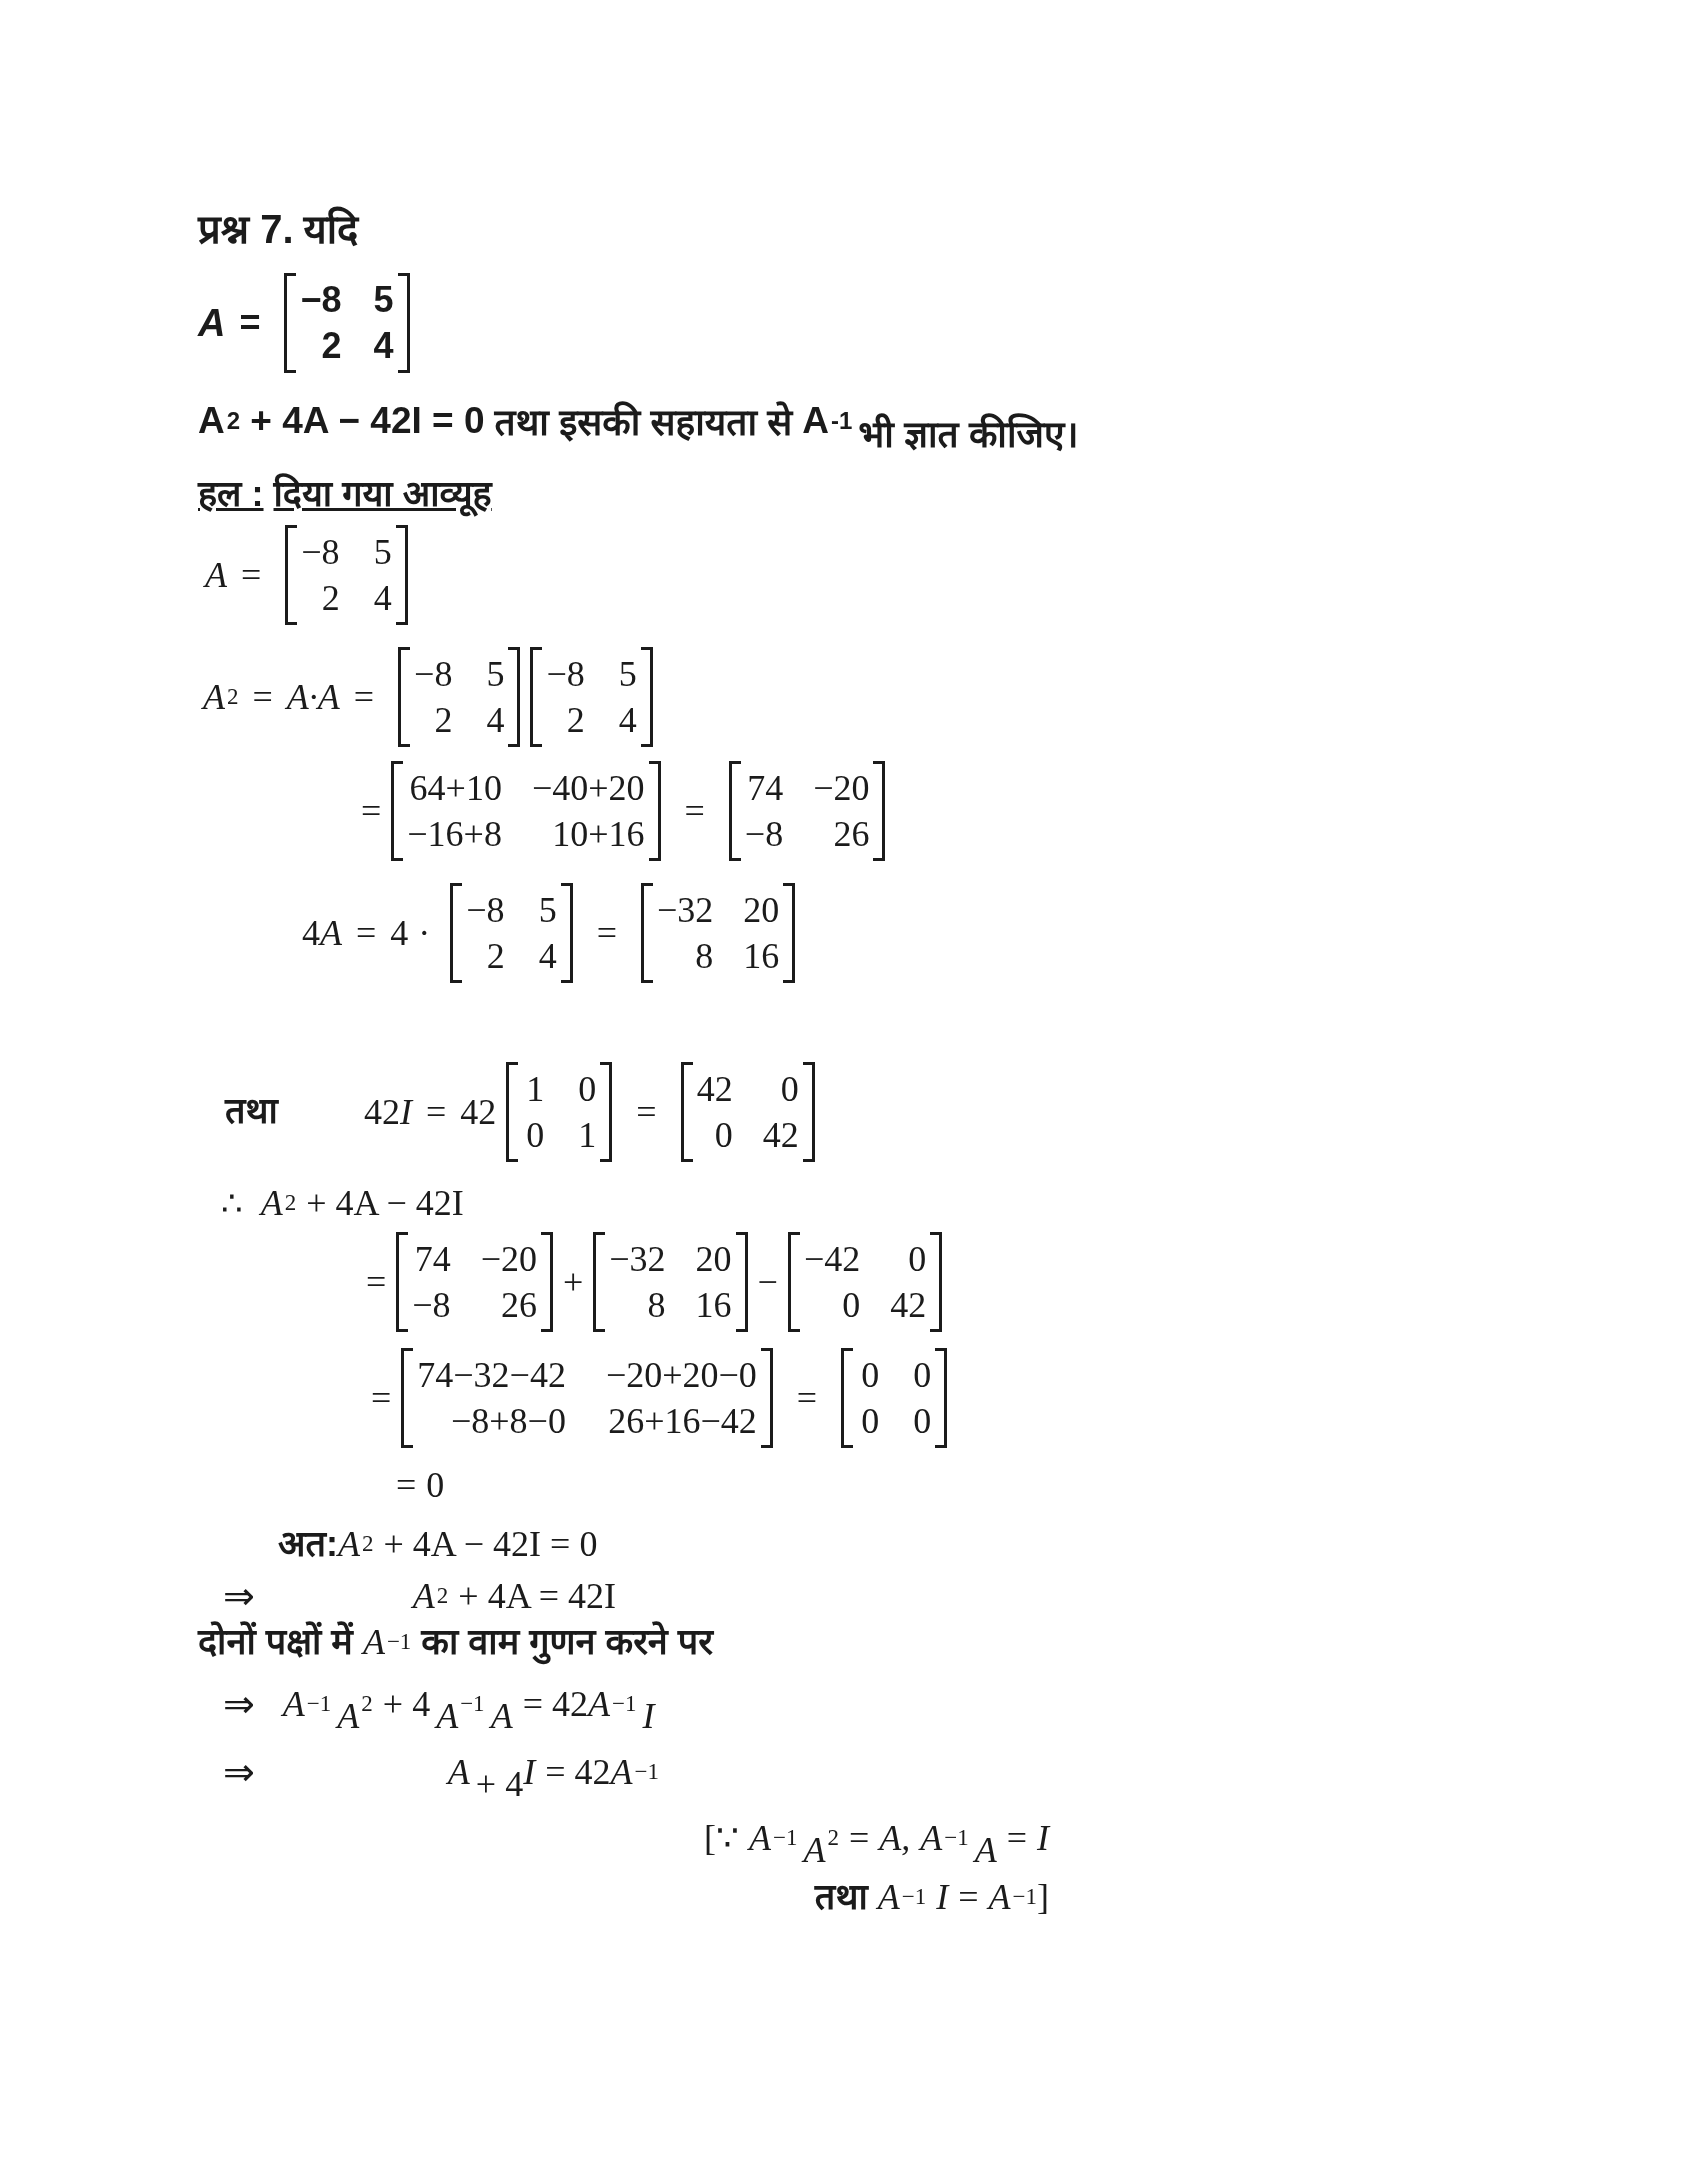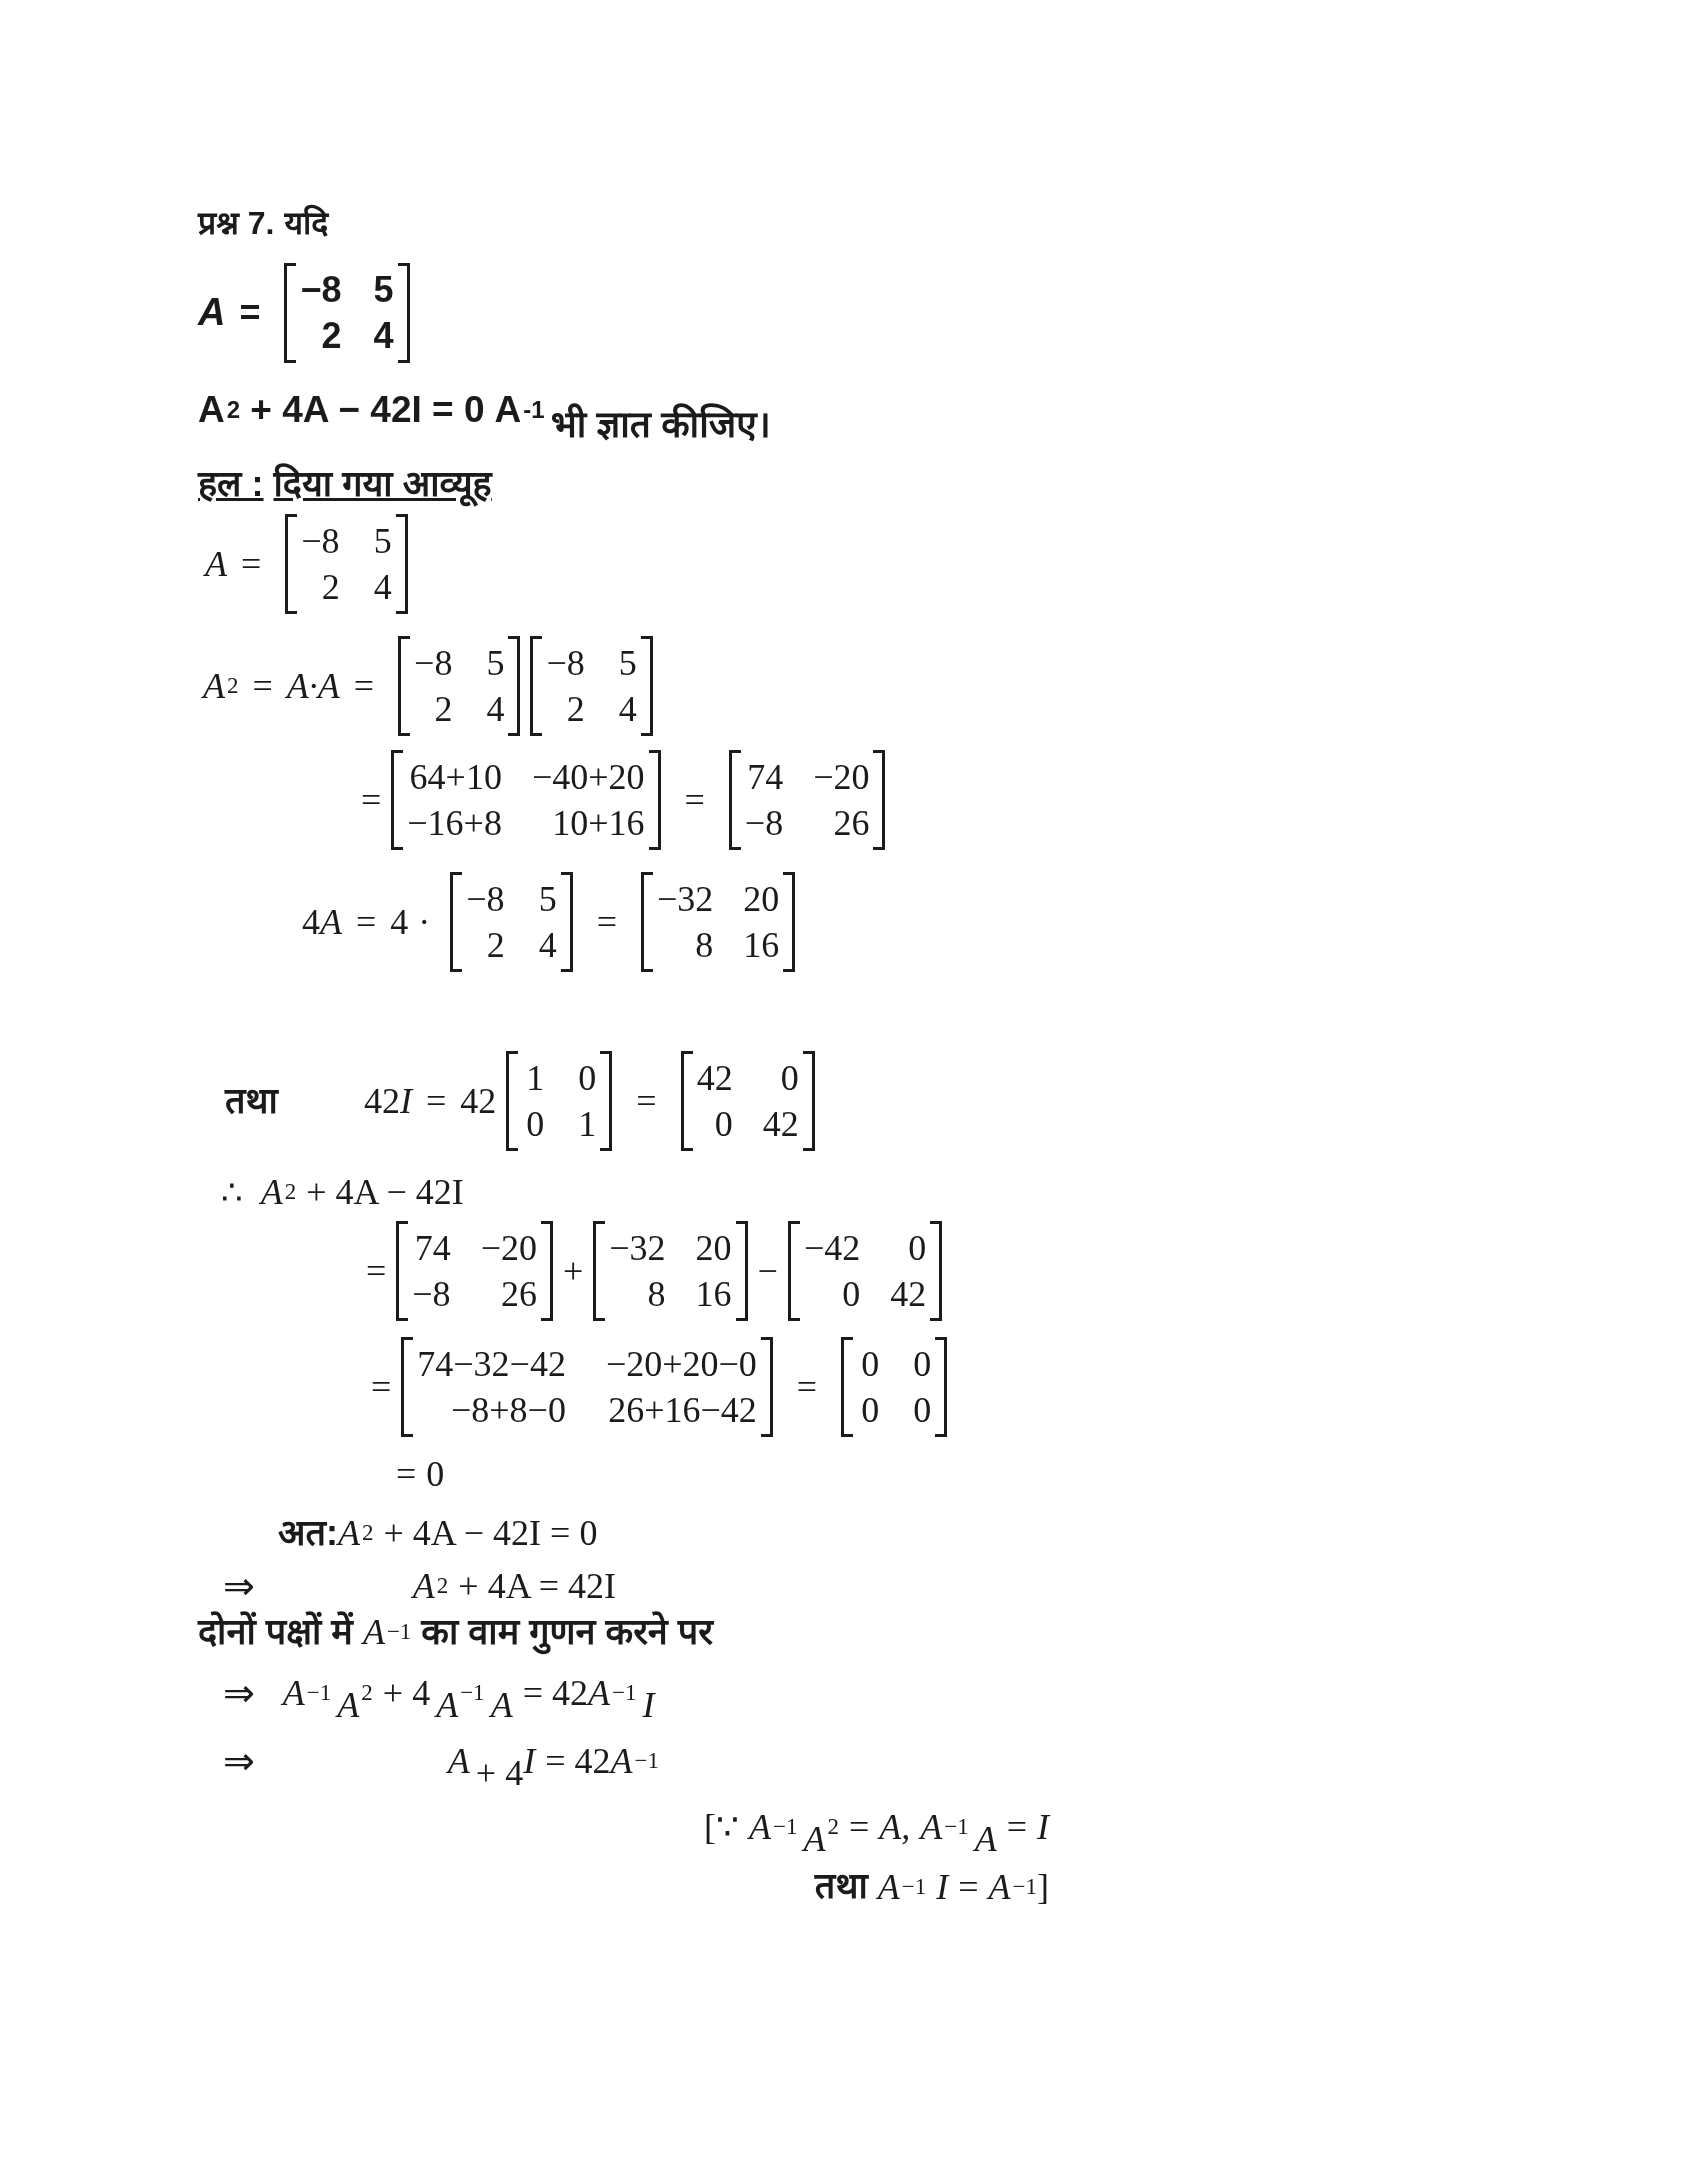--- a/index.html
+++ b/index.html
@@ -1,20 +1,20 @@
 <!DOCTYPE html>
 <html><head>
 <meta charset="utf-8">
 <style>
   html,body{margin:0;padding:0;background:#ffffff;}
   .page{position:relative;width:1683px;height:2178px;background:#ffffff;color:#1b1b1b;
         box-sizing:border-box;padding:193px 40px 0 198px;overflow:hidden;}
   
   .hi{font-family:"Liberation Sans", sans-serif;font-weight:700;}
-  .q{font-size:32px;line-height:1.3;}
+  .q{font-size:40px;line-height:1.3;}
   .hi36{font-size:36px;line-height:1.35;}
   
   .math{font-family:"Liberation Serif", serif;font-size:36px;}
   .v{font-style:italic;}
   .up{font-style:normal;}
   sup.sp{font-size:23px;vertical-align:super;line-height:0;margin-left:2px;}
   .stmt{font-size:37px;}
   .stmt sup.sp{font-size:24px;}
   
   .ln{display:flex;align-items:center;white-space:pre;}
@@ -54,20 +54,21 @@
       <span class="mc">5</span>
       <span class="mc">2</span>
       <span class="mc">4</span>
     </span>
   </div>
 
 
   <div class="ln hi stmt" style="margin-top:10px;">
     <span>A</span><sup class="sp">2</sup>
     <span> + 4A − 42I = 0</span>
+    <span class="gl">तथा इसकी सहायता से</span>
     <span class="gl">A</span><sup class="sp">-1</sup>
     <span class="gs">भी ज्ञात कीजिए।</span>
   </div>
 
   <div class="ln hi hi36" style="margin-top:12px;text-decoration:underline;">
     <span>हल :</span>
     <span class="gl">दिया गया आव्यूह</span>
   </div>
 
   <div class="ln math" style="margin-top:6px;margin-left:7px;">

